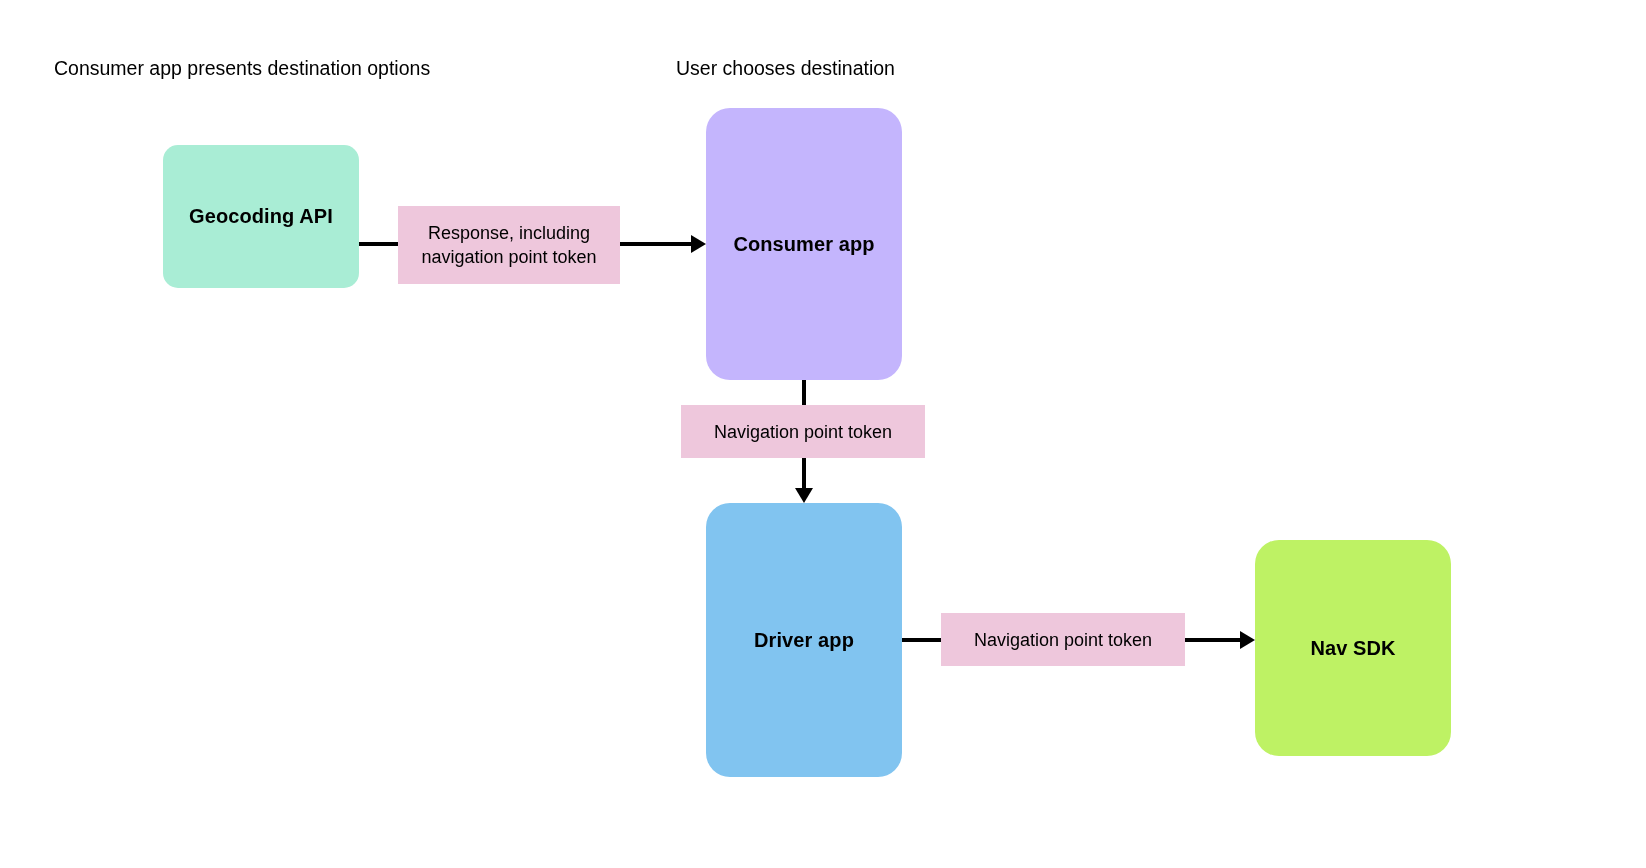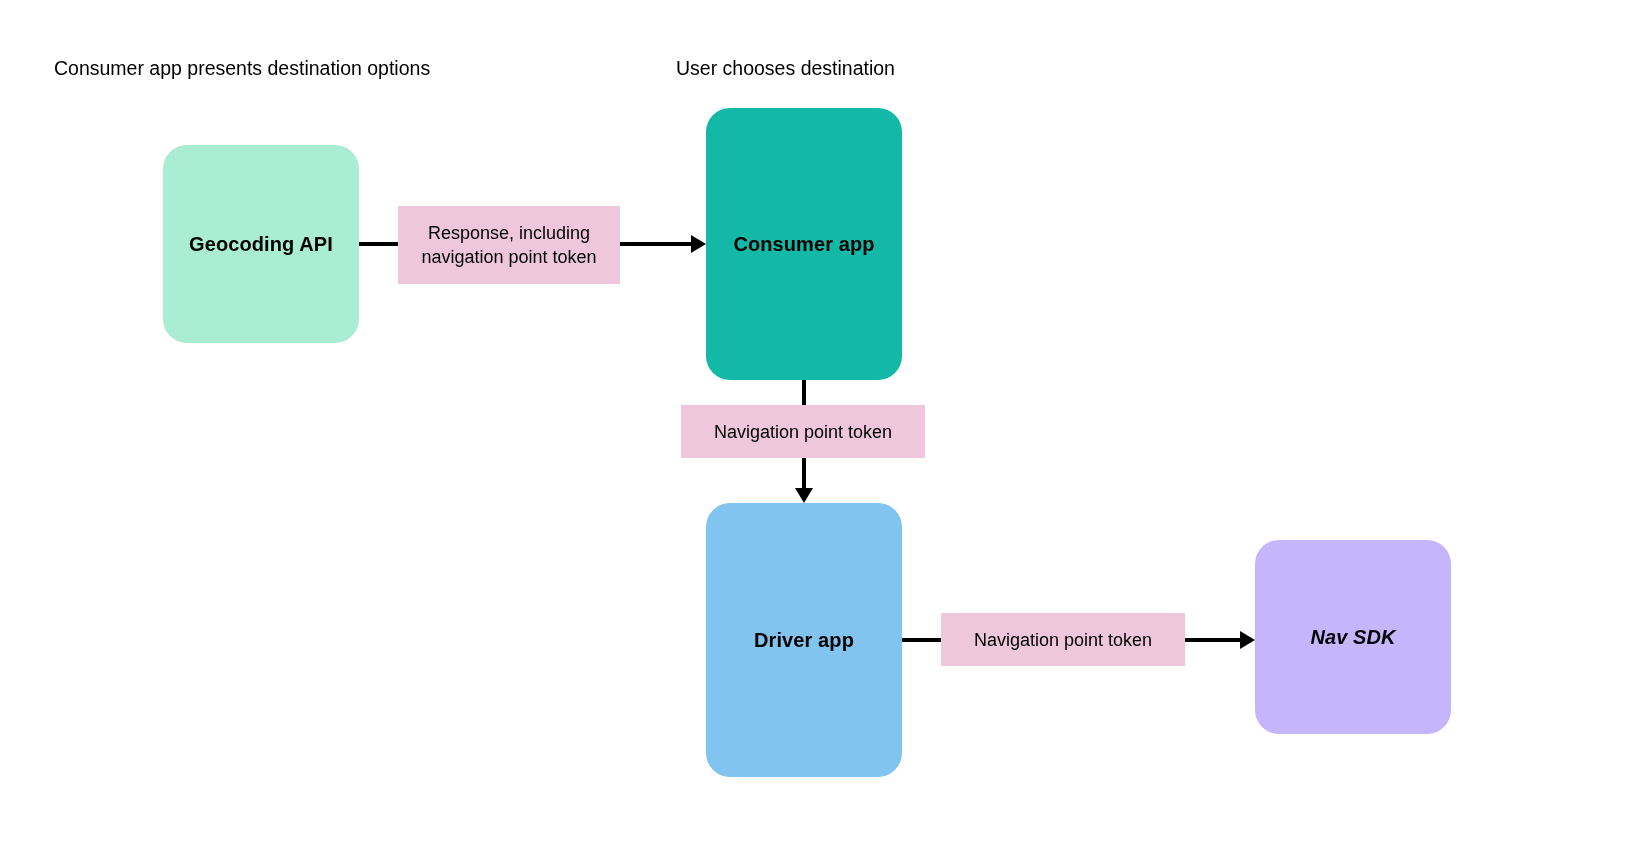--- a/index.html
+++ b/index.html
@@ -92,34 +92,34 @@
 </head>
 <body>
 
 <div id="canvas">
 
   <div class="col-header" style="left:54px; top:56px;">Consumer app presents destination options</div>
 
   <div class="col-header" style="left:668px; top:56px;margin-left:8px;">User chooses destination</div>
 
 
-  <div class="node" style="left:163px; top:145px; width:196px; height:198px; background:#A9EDD5;">
+  <div class="node" style="left:163px; top:145px; width:196px; height:143px; background:#A9EDD5;border-radius:15px;">
     <span class="node-label">Geocoding API</span>
   </div>
 
   <div class="edge edge-h" style="left:359px; top:242px; width:42px;"></div>
 
   <div class="chip" style="left:398px; top:206px; width:222px; height:78px;">
     <span class="chip-label">Response, including navigation point token</span>
   </div>
 
   <div class="edge edge-h" style="left:620px; top:242px; width:72px;"></div>
   <div class="arrow-right" style="left:691px; top:235px;"></div>
 
-  <div class="node" style="left:706px; top:108px; width:196px; height:272px; background:#14b8a6;">
+  <div class="node" style="left:706px; top:108px; width:196px; height:272px; background:#c4b5fd;">
     <span class="node-label">Consumer app</span>
   </div>
 
   <div class="edge edge-v" style="left:802px; top:380px; height:28px;"></div>
 
   <div class="chip" style="left:681px; top:405px; width:244px; height:53px;">
     <span class="chip-label">Navigation point token</span>
   </div>
 
   <div class="edge edge-v" style="left:802px; top:458px; height:33px;"></div>
@@ -131,17 +131,17 @@
 
   <div class="edge edge-h" style="left:902px; top:638px; width:42px;"></div>
 
   <div class="chip" style="left:941px; top:613px; width:244px; height:53px;">
     <span class="chip-label">Navigation point token</span>
   </div>
 
   <div class="edge edge-h" style="left:1185px; top:638px; width:56px;"></div>
   <div class="arrow-right" style="left:1240px; top:631px;"></div>
 
-  <div class="node" style="left:1255px; top:540px; width:196px; height:194px; background:#c4b5fd;font-style:italic;">
+  <div class="node" style="left:1255px; top:540px; width:196px; height:216px; background:#bef264;">
     <span class="node-label">Nav SDK</span>
   </div>
 
 </div>
 
 </body></html>

